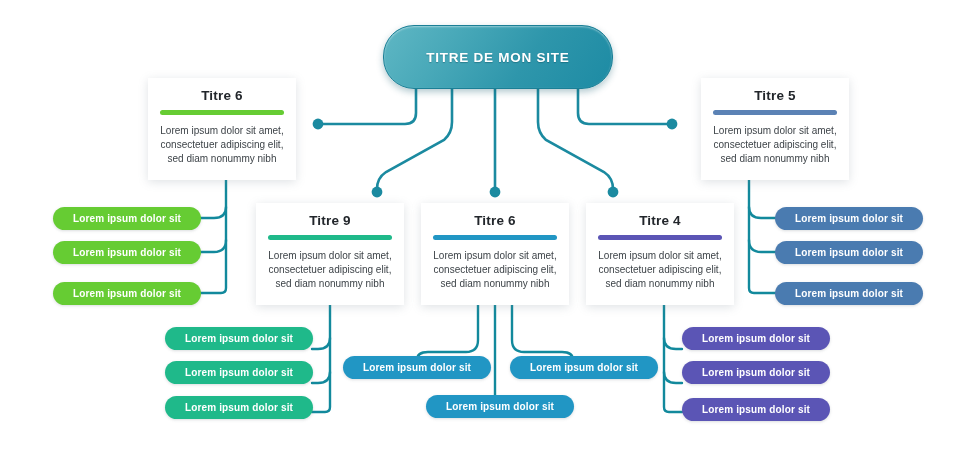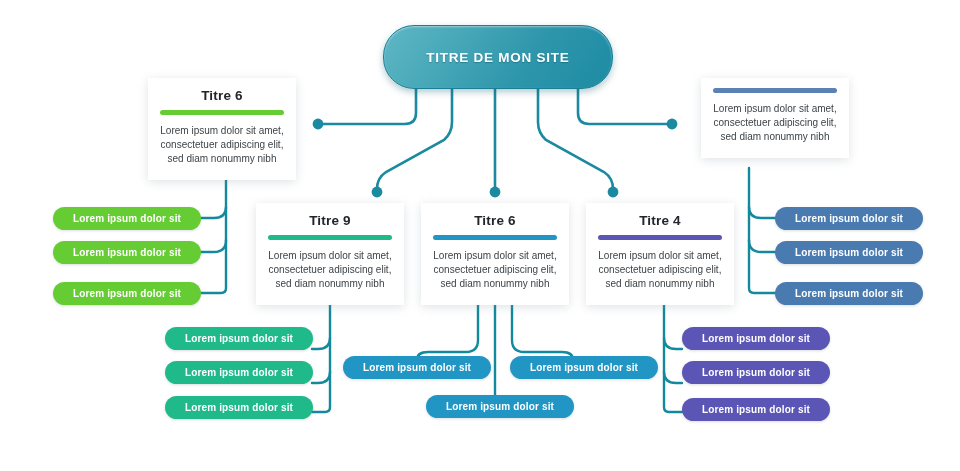--- a/index.html
+++ b/index.html
@@ -134,20 +134,21 @@
     <div class="card-body">Lorem ipsum dolor sit amet, consectetuer adipiscing elit, sed diam nonummy nibh</div>
   </div>
 
   <div class="card" style="left:586px;top:203px;width:148px;">
     <div class="card-title">Titre 4</div>
     <div class="card-rule" style="background:#5b55b5;"></div>
     <div class="card-body">Lorem ipsum dolor sit amet, consectetuer adipiscing elit, sed diam nonummy nibh</div>
   </div>
 
   <div class="card" style="left:701px;top:78px;width:148px;">
+    <div class="card-title">Titre 5</div>
     <div class="card-rule" style="background:#5b82b5;"></div>
     <div class="card-body">Lorem ipsum dolor sit amet, consectetuer adipiscing elit, sed diam nonummy nibh</div>
   </div>
 
   <div class="pill" style="left:53px;top:207px;width:148px;background:#66cc33;">
     <span>Lorem ipsum dolor sit</span>
   </div>
   <div class="pill" style="left:53px;top:241px;width:148px;background:#66cc33;">
     <span>Lorem ipsum dolor sit</span>
   </div>

